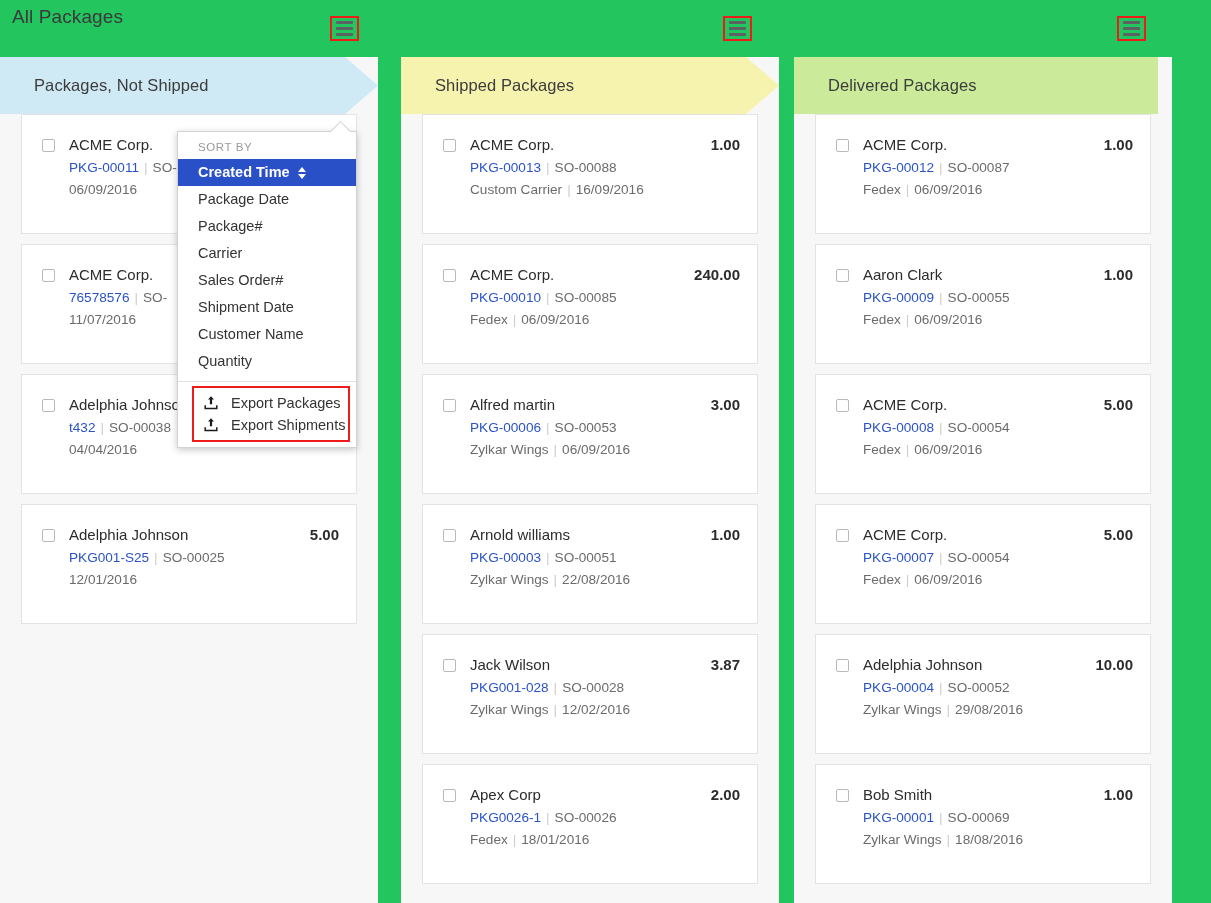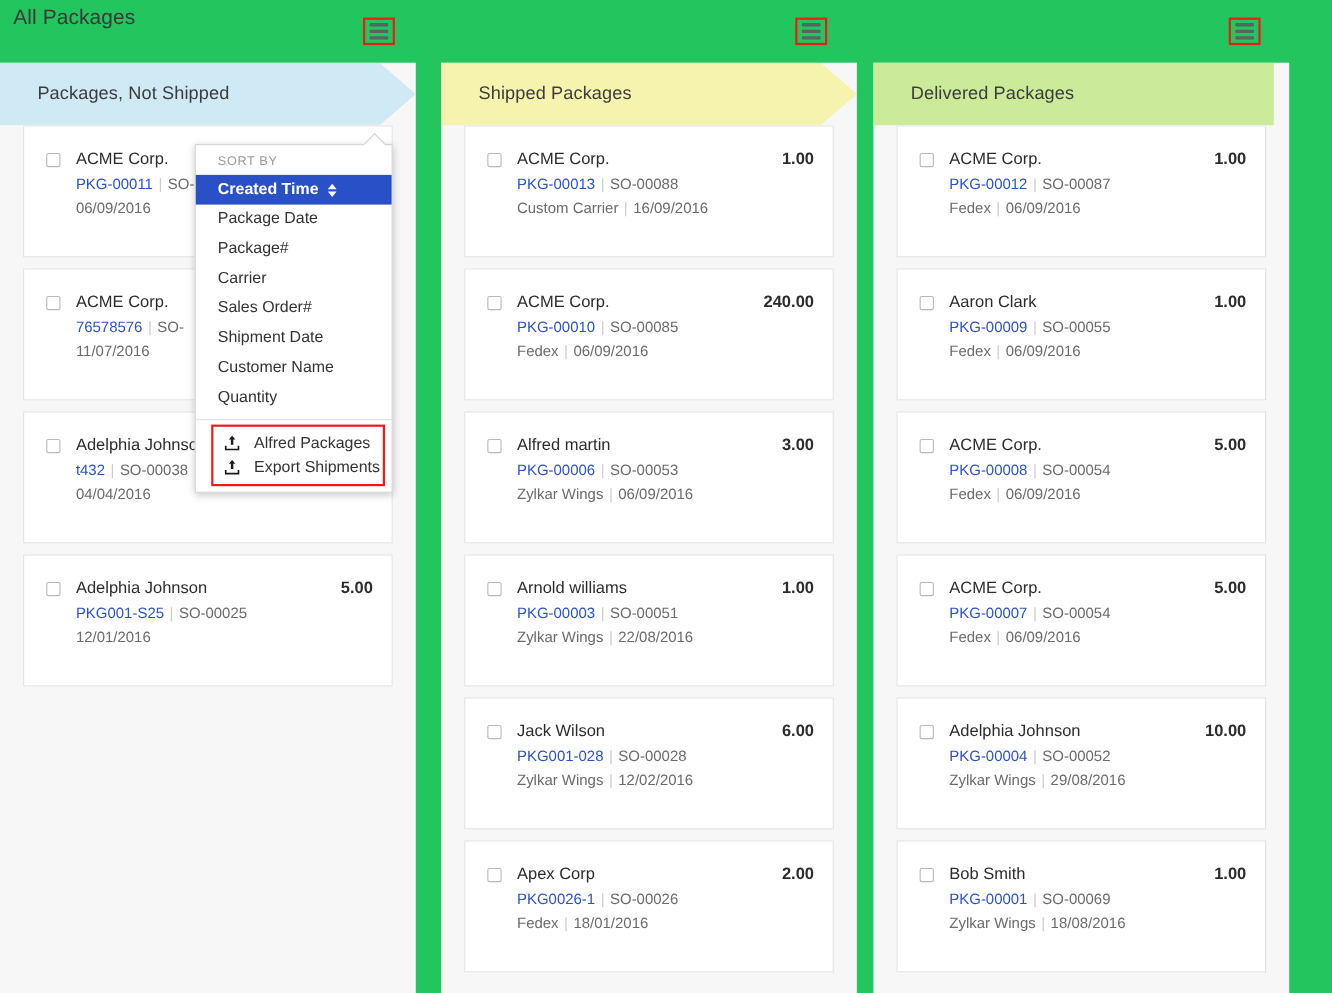--- a/index.html
+++ b/index.html
@@ -351,21 +351,21 @@
               </div>
               <div class="card-row2"><a class="pkg-link">PKG-00003</a><span class="sep">|</span><span>SO-00051</span></div>
               <div class="card-row3"><span>Zylkar Wings</span><span class="sep">|</span><span>22/08/2016</span></div>
             </div>
           </div>
           <div class="card">
             <div class="card-checkbox"></div>
             <div class="card-body">
               <div class="card-row1">
                 <span class="cust-name">Jack Wilson</span>
-                <span class="qty">6.00</span>
+                <span class="qty">3.87</span>
               </div>
               <div class="card-row2"><a class="pkg-link">PKG001-028</a><span class="sep">|</span><span>SO-00028</span></div>
               <div class="card-row3"><span>Zylkar Wings</span><span class="sep">|</span><span>12/02/2016</span></div>
             </div>
           </div>
           <div class="card">
             <div class="card-checkbox"></div>
             <div class="card-body">
               <div class="card-row1">
                 <span class="cust-name">Apex Corp</span>
@@ -471,21 +471,21 @@
         <div class="dd-item"><span>Customer Name</span></div>
         <div class="dd-item"><span>Quantity</span></div>
       </div>
     <div class="dd-divider"></div>
     <div class="dd-export-box" id="dd-exports">
         <div class="dd-export">
           <span class="upload-icon"><svg viewBox="0 0 16 16" width="16" height="16">
               <path d="M8 1.2 L11 4.6 L9.1 4.6 L9.1 9.3 L6.9 9.3 L6.9 4.6 L5 4.6 Z" fill="#1a1a1a"></path>
               <path d="M2.2 10.3 L2.2 13.6 L13.8 13.6 L13.8 10.3" fill="none" stroke="#1a1a1a" stroke-width="1.5"></path>
             </svg></span>
-          <span>Alfred Packages</span>
+          <span>Export Packages</span>
         </div>
         <div class="dd-export">
           <span class="upload-icon"><svg viewBox="0 0 16 16" width="16" height="16">
               <path d="M8 1.2 L11 4.6 L9.1 4.6 L9.1 9.3 L6.9 9.3 L6.9 4.6 L5 4.6 Z" fill="#1a1a1a"></path>
               <path d="M2.2 10.3 L2.2 13.6 L13.8 13.6 L13.8 10.3" fill="none" stroke="#1a1a1a" stroke-width="1.5"></path>
             </svg></span>
           <span>Export Shipments</span>
         </div>
       </div>
   </div>

